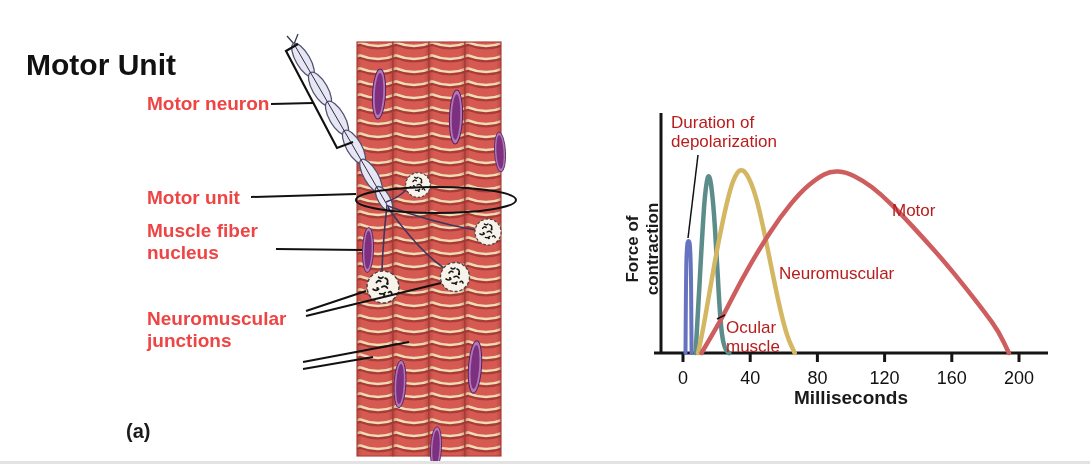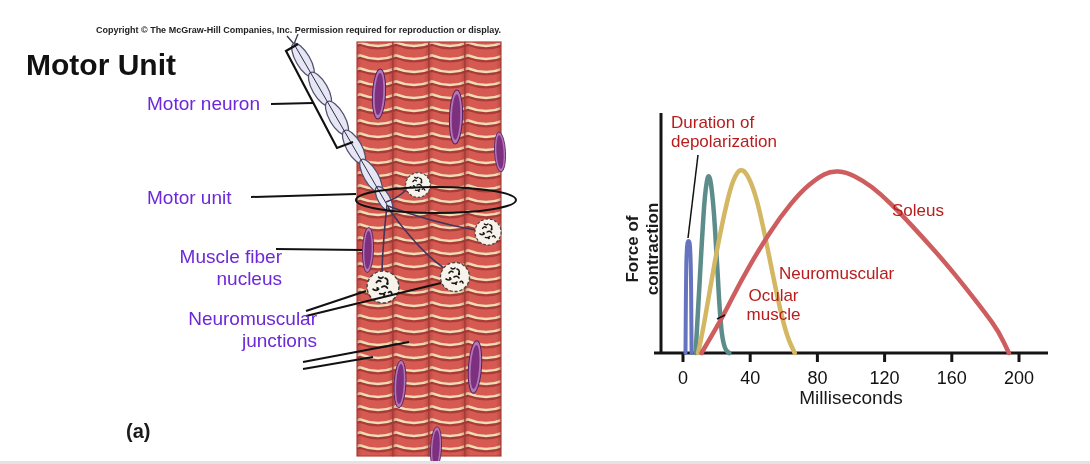--- a/index.html
+++ b/index.html
@@ -1,25 +1,25 @@
 <!DOCTYPE html>
 <html><head>
 <meta charset="utf-8">
 <style>
   html,body{margin:0;padding:0;background:#ffffff;}
   .stage{position:relative;width:1090px;height:464px;background:#ffffff;overflow:hidden;
          font-family:"Liberation Sans", sans-serif;color:#1a1a1a;}
-  .lbl{position:absolute;font-weight:normal;font-size:19px;line-height:1.18;color:#6d28d9;z-index:3;text-align:right;}
+  .lbl{position:absolute;font-weight:bold;font-size:19px;line-height:1.18;color:#ef4444;z-index:3;}
   .clbl{position:absolute;font-weight:normal;font-size:17px;line-height:1.12;color:#b91c1c;z-index:3;}
   .title{position:absolute;left:26px;top:48px;font-size:30px;font-weight:bold;color:#111;z-index:3;}
   .copyright{position:absolute;left:96px;top:25px;font-size:9px;font-weight:bold;color:#222;
              white-space:nowrap;z-index:3;}
   .panel-a{position:absolute;left:126px;top:420px;font-size:20px;font-weight:bold;z-index:3;}
   .axis-x-label{position:absolute;left:786px;top:387px;width:130px;text-align:center;
-                font-size:19px;font-weight:normal;z-index:3;}
+                font-size:19px;font-weight:bold;z-index:3;}
   .axis-y-label{position:absolute;left:567px;top:229px;width:152px;text-align:center;
                 font-size:17px;font-weight:bold;transform:rotate(-90deg);z-index:3;}
   svg.layer{position:absolute;z-index:1;}
   .tick{stroke:#151515;stroke-width:3;}
   .tick-label{font-family:"Liberation Sans", sans-serif;font-size:18px;fill:#111;text-anchor:middle;}
   .bottom-strip{position:absolute;left:0;top:461px;width:1090px;height:3px;background:#e3e3e3;z-index:2;}
 </style>
 </head>
 <body>
 
@@ -137,41 +137,40 @@
     <g id="chart-curves">
         <path d="M67.5,255.0 Q68.0,177.4 68.4,161.6 Q68.9,145.7 69.7,144.0 Q70.5,142.2 71.4,144.0 Q72.2,145.7 72.6,161.6 Q73.1,177.4 73.3,216.2 L73.6,255.0" fill="none" stroke="#6674bf" stroke-width="4" stroke-linecap="round" stroke-linejoin="round"></path>
         <path d="M77.6,255.0 Q80.1,212.7 81.8,181.0 Q83.5,149.3 85.2,122.2 Q86.8,95.2 88.9,83.4 Q91.0,71.7 93.1,87.0 Q95.2,102.3 96.9,129.3 Q98.6,156.3 99.9,179.8 Q101.1,203.3 102.4,219.8 Q103.6,236.2 105.3,243.8 Q107.0,251.5 109.1,253.2 L111.2,255.0" fill="none" stroke="#5d8d8a" stroke-width="4.5" stroke-linecap="round" stroke-linejoin="round"></path>
         <path d="M80.1,255.0 Q85.2,231.5 88.5,211.5 Q91.9,191.6 96.1,168.1 Q100.3,144.6 104.5,124.6 Q108.7,104.6 112.0,92.8 Q115.4,81.1 118.8,75.8 Q122.1,70.5 125.5,72.9 Q128.8,75.2 133.0,85.2 Q137.2,95.2 141.4,112.8 Q145.6,130.4 149.8,151.6 Q154.0,172.8 158.2,192.7 Q162.4,212.7 165.8,225.6 Q169.2,238.6 172.9,246.8 L176.7,255.0" fill="none" stroke="#d4b763" stroke-width="4.5" stroke-linecap="round" stroke-linejoin="round"></path>
         <path d="M83.5,255.0 Q91.9,240.9 98.6,229.2 Q105.3,217.4 113.7,200.9 Q122.1,184.5 132.2,166.9 Q142.3,149.3 152.4,134.0 Q162.4,118.7 172.5,106.4 Q182.6,94.0 191.0,87.0 Q199.4,79.9 206.1,76.4 Q212.8,72.9 220.4,73.5 Q228.0,74.0 236.4,78.2 Q244.8,82.3 254.0,89.3 Q263.2,96.4 273.3,106.4 Q283.4,116.3 294.3,128.1 Q305.2,139.9 316.2,152.2 Q327.1,164.5 337.2,176.9 Q347.2,189.2 357.3,202.1 Q367.4,215.1 374.1,224.4 Q380.8,233.8 385.9,244.4 L390.9,255.0" fill="none" stroke="#cd5d5e" stroke-width="4.5" stroke-linecap="round" stroke-linejoin="round"></path>
       </g>
     <line x1="80" y1="57" x2="70" y2="140" stroke="#111" stroke-width="1.5"></line>
     <line x1="99" y1="221" x2="107" y2="217" stroke="#111" stroke-width="1.5"></line>
   </svg>
 
-  <div class="copyright">Copyright © The McGraw-Hill Companies, Inc. Permission required for reproduction or display.</div>
 
   <div class="title">Motor Unit</div>
 
   <div class="lbl" style="left:147px;top:93px;">Motor neuron</div>
 
   <div class="lbl" style="left:147px;top:187px;">Motor unit</div>
 
-  <div class="lbl" style="left:147px;top:246px;width:135px;">Muscle fiber nucleus</div>
+  <div class="lbl" style="left:147px;top:220px;width:135px;">Muscle fiber nucleus</div>
 
   <div class="lbl" style="left:147px;top:308px;width:170px;">Neuromuscular junctions</div>
 
 
   <div class="panel-a">(a)</div>
 
   <div class="clbl" style="left:671px;top:113px;width:122px;">Duration of depolarization</div>
 
-  <div class="clbl" style="left:892px;top:201px;">Soleus</div>
+  <div class="clbl" style="left:892px;top:201px;">Motor</div>
 
   <div class="clbl" style="left:779px;top:264px;">Neuromuscular</div>
 
-  <div class="clbl" style="left:726px;top:286px;width:95px;text-align:center;">Ocular muscle</div>
+  <div class="clbl" style="left:726px;top:318px;width:95px;">Ocular muscle</div>
 
   <div class="axis-x-label">Milliseconds</div>
 
   <div class="axis-y-label">Force of contraction</div>
 
   <div class="bottom-strip"></div>
 </div>
 
 </body></html>

